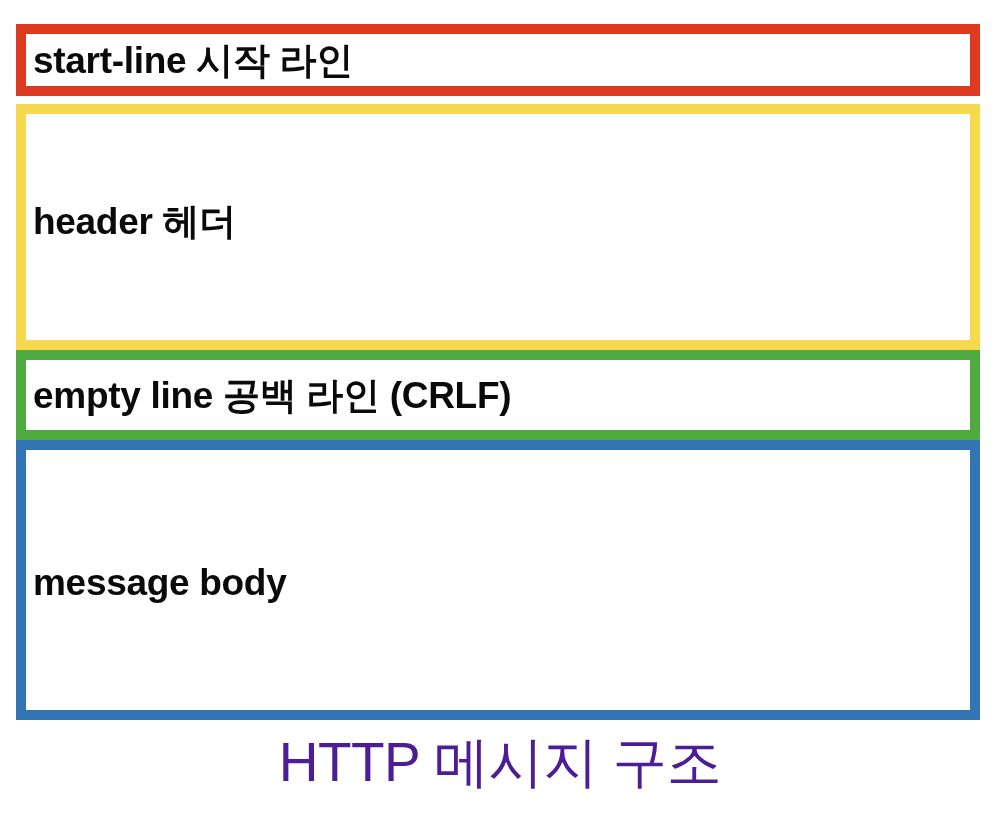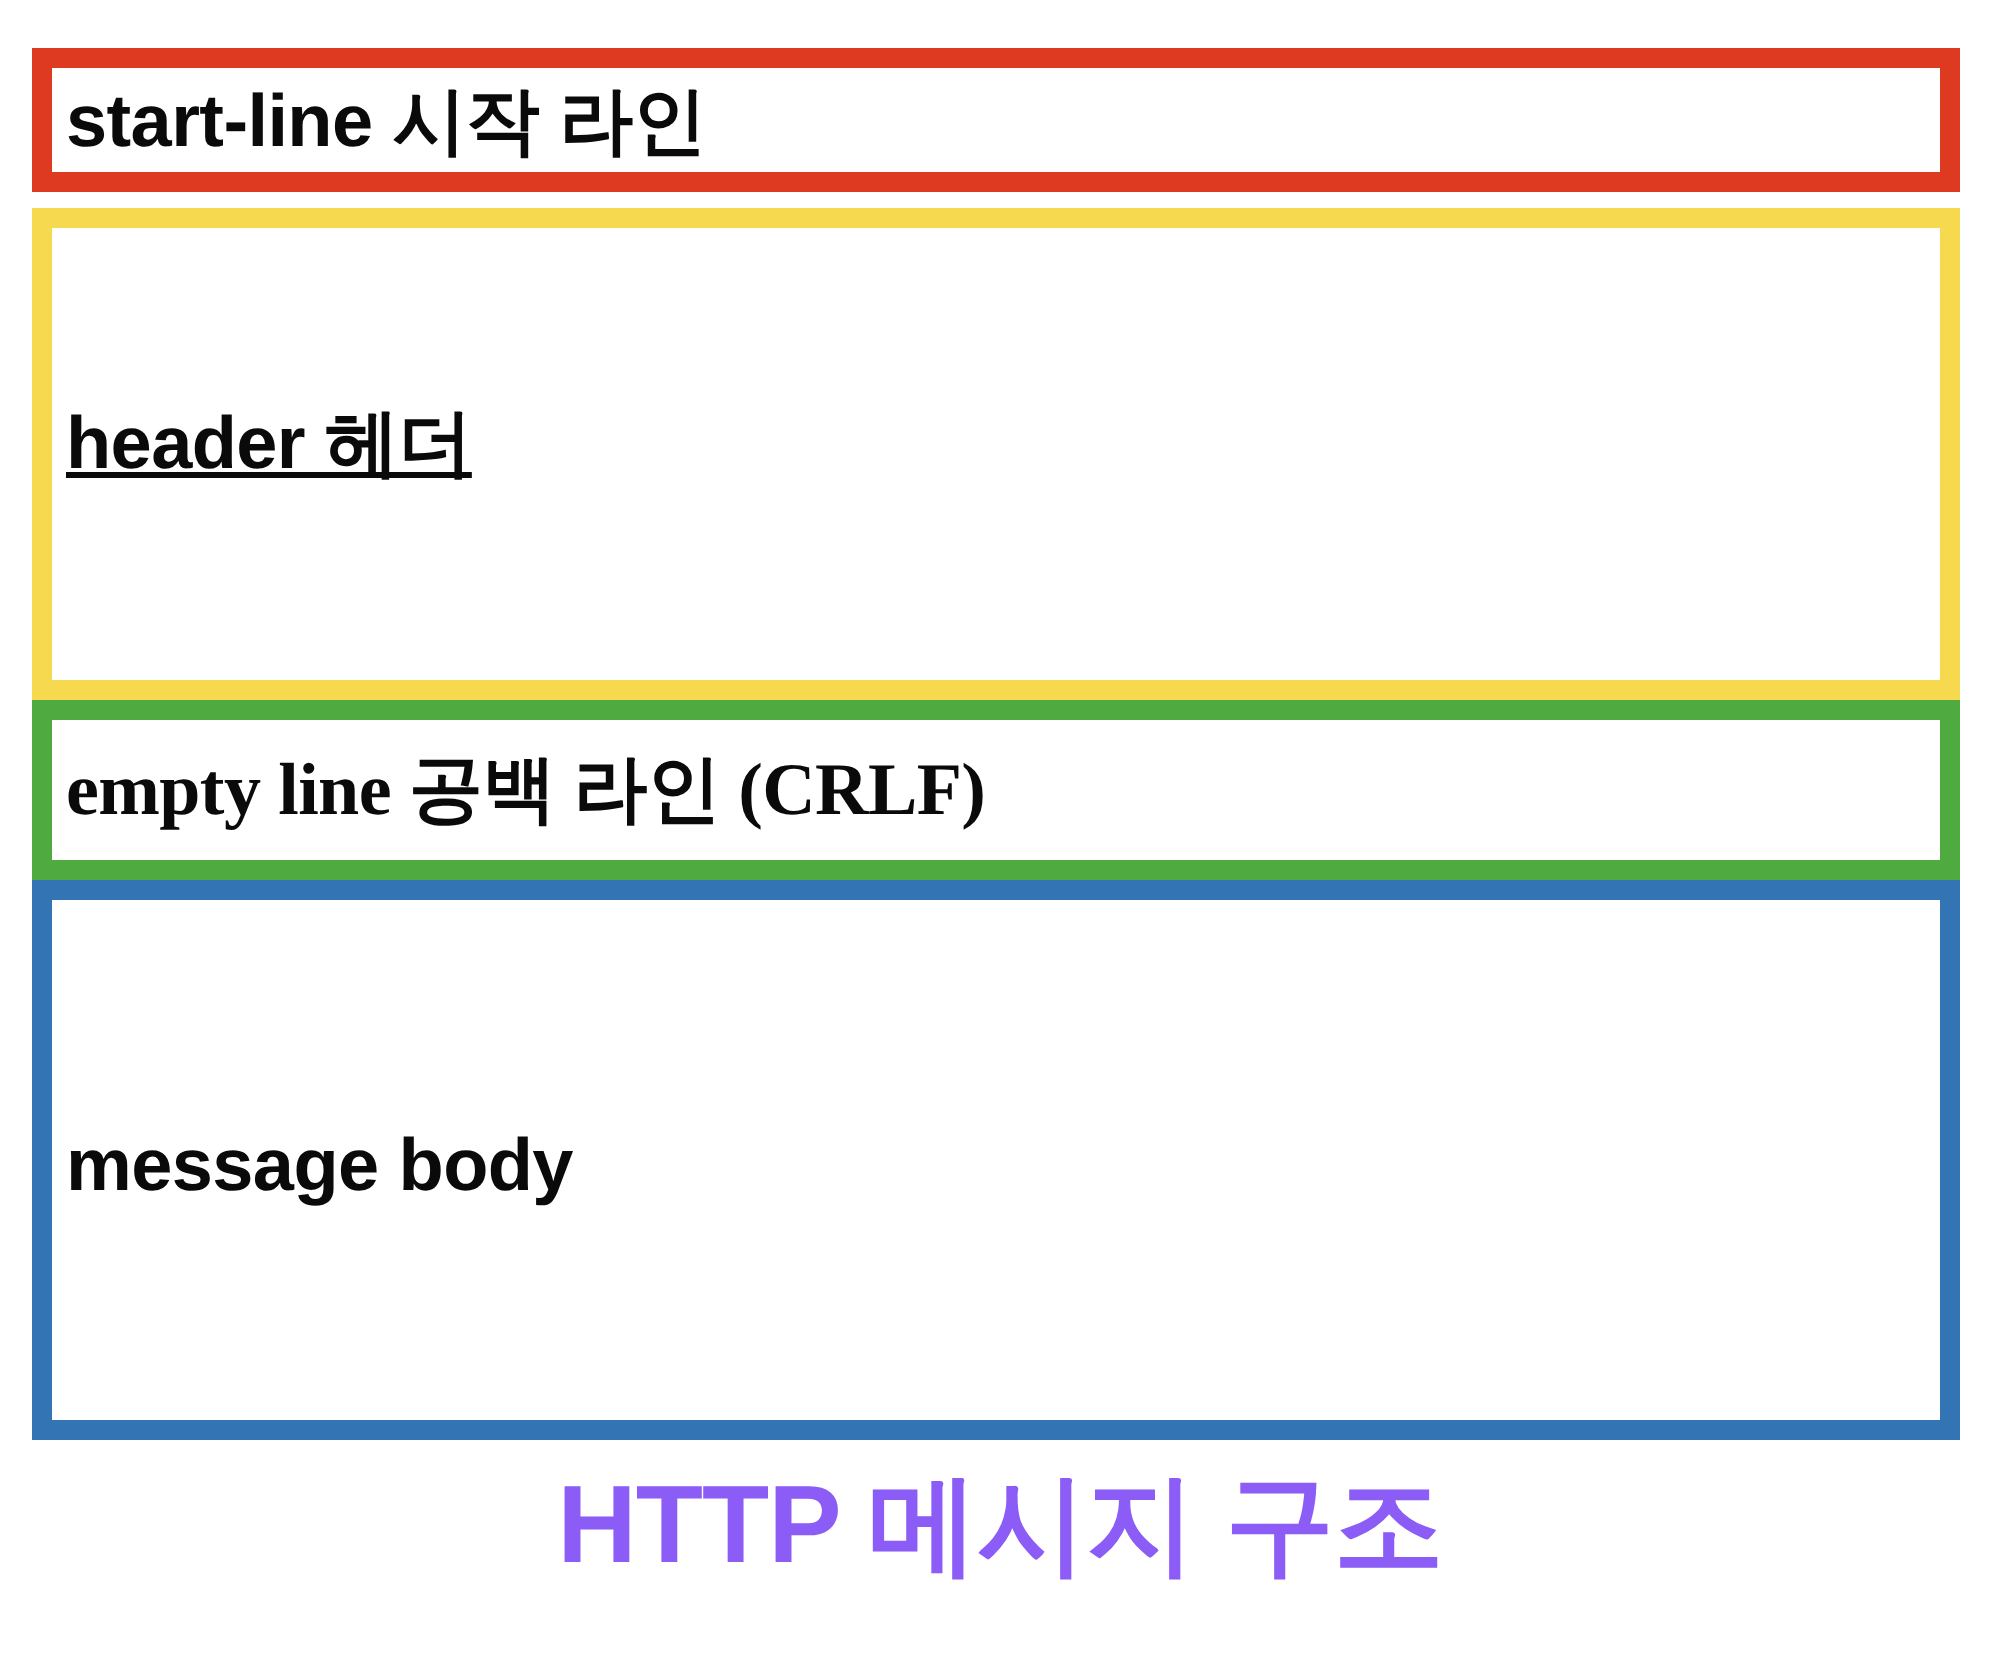--- a/index.html
+++ b/index.html
@@ -47,21 +47,20 @@
     top: 24px;
     height: 72px;
   }
   .box-header {
     top: 104px;
     height: 246px;
   }
   .box-header .box-label {
     align-self: center;
     margin-top: -12px;
-    text-decoration: underline;
   }
   .box-empty-line {
     top: 350px;
     height: 90px;
   }
   .box-message-body {
     top: 440px;
     height: 280px;
   }
   .box-message-body .box-label {
@@ -69,40 +68,40 @@
     margin-top: 4px;
   }
 
   .caption {
     position: absolute;
     left: 0;
     top: 734px;
     width: 1000px;
     text-align: center;
     font-size: 55px;
-    font-weight: bold;
-    color: #8b5cf6;
+    font-weight: normal;
+    color: #4c1d95;
     letter-spacing: -0.5px;
     line-height: 1.05;
   }
 </style>
 </head>
 <body>
 
 <div class="diagram">
 
   <div class="msg-box box-start-line" style="border-color:#DE3A22;">
     <span class="box-label">start-line 시작 라인</span>
   </div>
 
   <div class="msg-box box-header" style="border-color:#F7D94F;">
     <span class="box-label">header 헤더</span>
   </div>
 
-  <div class="msg-box box-empty-line" style="border-color:#4FAB40;font-family:Liberation Serif, serif;">
+  <div class="msg-box box-empty-line" style="border-color:#4FAB40;">
     <span class="box-label">empty line 공백 라인 (CRLF)</span>
   </div>
 
   <div class="msg-box box-message-body" style="border-color:#3374B5;">
     <span class="box-label">message body</span>
   </div>
 
   <div class="caption">HTTP 메시지 구조</div>
 
 </div>

